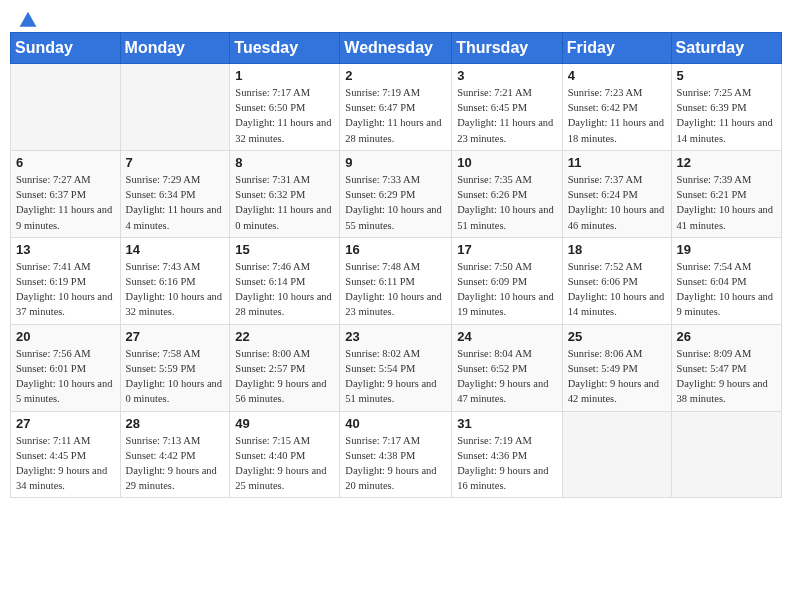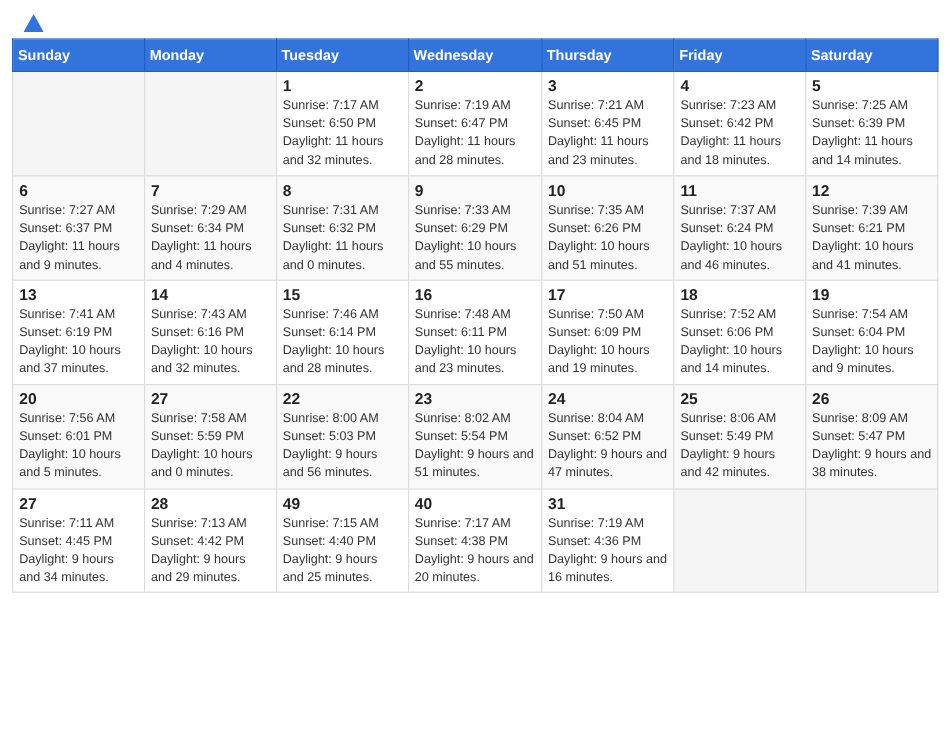--- a/index.html
+++ b/index.html
@@ -57,21 +57,21 @@
     table {
       width: 100%;
       border-collapse: collapse;
       font-size: 11px;
     }
     thead tr th {
       background-color: #3273dc;
       color: #fff;
       padding: 6px 4px;
       text-align: left;
-      font-size: 12px;
+      font-size: 16px;
       font-weight: bold;
       border: 1px solid #2060c0;
     }
     tbody tr td {
       border: 1px solid #ddd;
       padding: 4px 5px;
       vertical-align: top;
       width: 113px;
       min-height: 70px;
       background: #fff;
@@ -83,20 +83,21 @@
       font-size: 13px;
       font-weight: bold;
       color: #222;
       display: block;
       margin-bottom: 2px;
     }
     .day-detail {
       color: #333;
       font-size: 10.5px;
       line-height: 1.45;
+      font-family: Liberation Serif, serif;
     }
     .empty-cell {
       background: #f5f5f5 !important;
     }
   </style>
 </head>
 <body>
 
 <div class="header">
   <div class="logo">
@@ -279,21 +280,21 @@
         <td>
           <span class="day-num">27</span>
           <div class="day-detail">Sunrise: 7:58 AM
 Sunset: 5:59 PM
 Daylight: 10 hours
 and 0 minutes.</div>
         </td>
         <td>
           <span class="day-num">22</span>
           <div class="day-detail">Sunrise: 8:00 AM
-Sunset: 5:03 PM
+Sunset: 2:57 PM
 Daylight: 9 hours
 and 56 minutes.</div>
         </td>
         <td>
           <span class="day-num">23</span>
           <div class="day-detail">Sunrise: 8:02 AM
 Sunset: 5:54 PM
 Daylight: 9 hours
 and 51 minutes.</div>
         </td>

